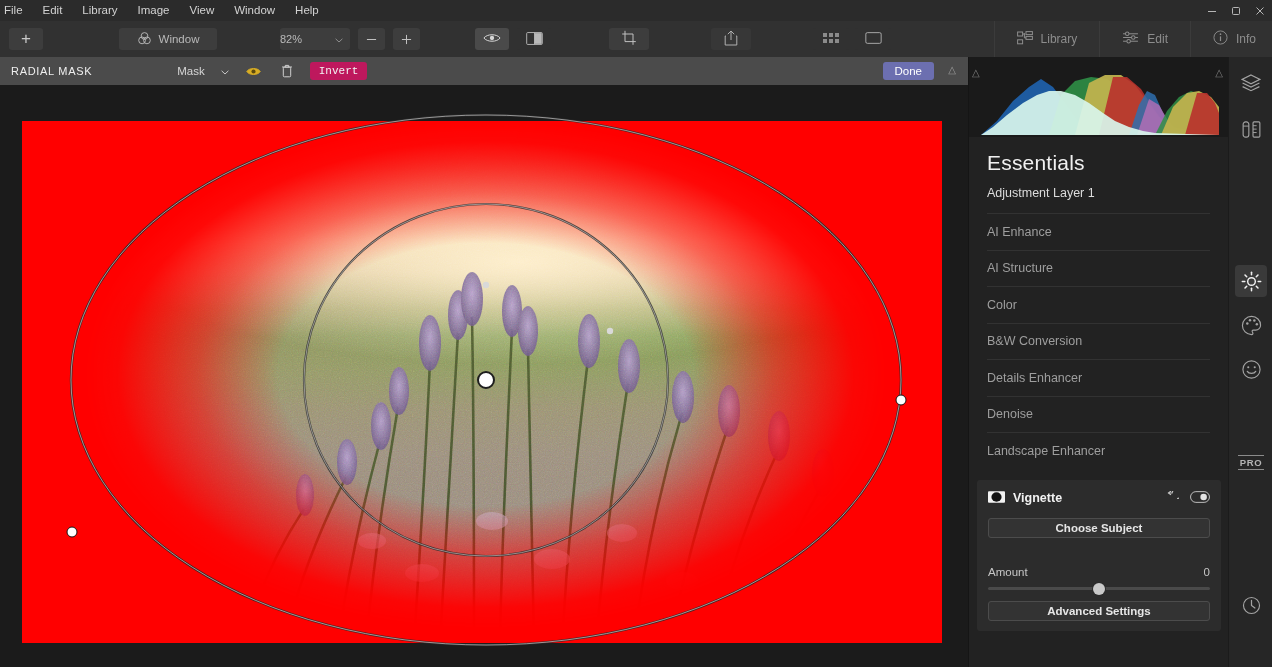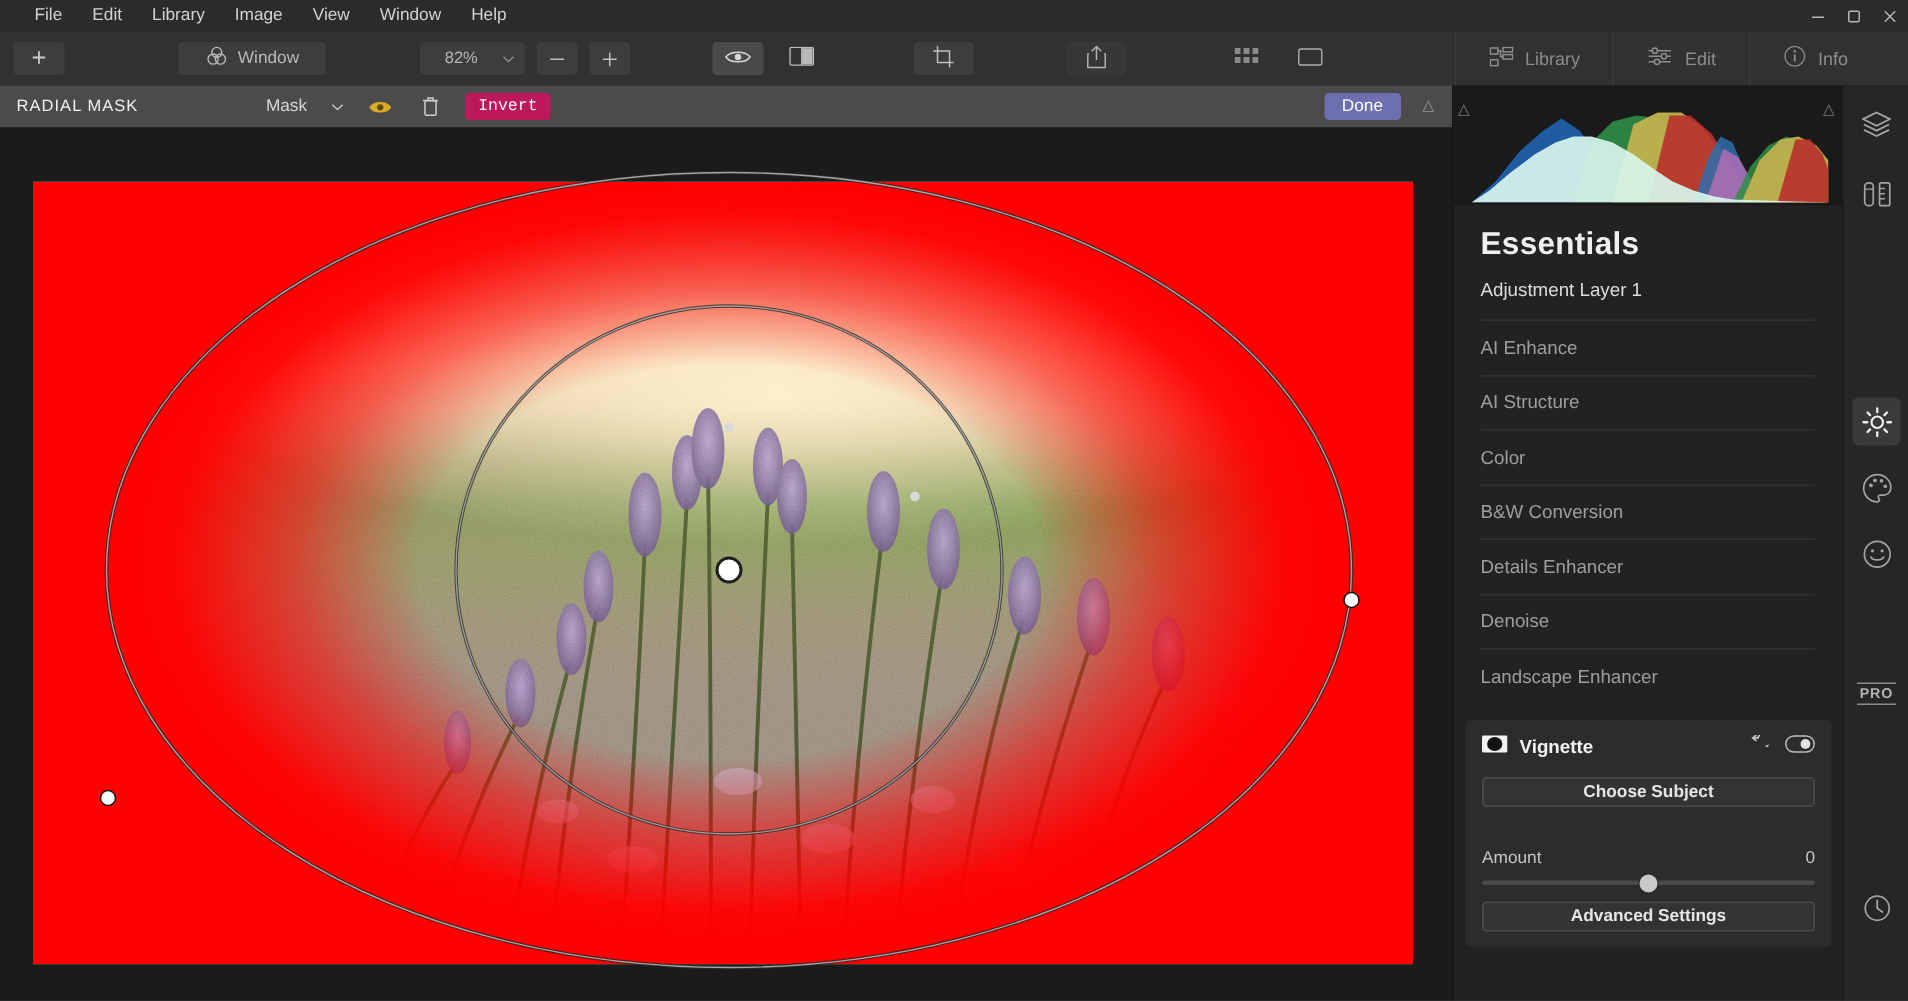--- a/index.html
+++ b/index.html
@@ -14,21 +14,21 @@
 
   
   .menubar {
     position: absolute; top: 0; left: 0; width: 1272px; height: 21px;
     background: #2b2b2b; display: flex; align-items: center;
   }
   .menu-item {
     font-size: 11.5px; color: #d2d2d2; padding: 0 10px; line-height: 21px;
     cursor: default; white-space: nowrap;
   }
-  .menu-item:first-child { padding-left: 23px; }
+  .menu-item:first-child { padding-left: 4px; }
   .winctl { margin-left: auto; display: flex; height: 21px; }
   .winctl div {
     width: 24px; height: 21px; display: flex; align-items: center; justify-content: center;
     color: #b6b6b6; font-size: 11px;
   }
   .winctl svg { display: block; }
 
   
   .toolbar {
     position: absolute; top: 21px; left: 0; width: 1272px; height: 36px;
@@ -37,34 +37,34 @@
   .tb-btn {
     background: #3d3d3d; border-radius: 3px; height: 22px;
     display: flex; align-items: center; justify-content: center;
     color: #b9b9b9; font-size: 11.5px;
   }
   .tb-plus { width: 34px; margin-left: 9px; font-size: 17px; font-weight: 300; color: #c9c9c9; }
   .tb-looks { width: 98px; margin-left: 76px; gap: 7px; padding: 0 6px; }
   .tb-zoom {
     width: 70px; margin-left: 63px; justify-content: space-between; padding: 0 7px 0 0;
   }
-  .tb-zoom .zv { flex: 1; text-align: center; color: #b9b9b9; font-size: 11px; }
+  .tb-zoom .zv { flex: 1; text-align: left; color: #b9b9b9; font-size: 11px; }
   .tb-sq { width: 27px; margin-left: 8px; }
   .tb-eye { width: 34px; margin-left: 55px; background: #4a4a4a; }
   .tb-split { width: 34px; margin-left: 8px; background: #313131; }
   .tb-crop { width: 40px; margin-left: 58px; }
   .tb-share { width: 40px; margin-left: 62px; background: #373737; }
   .tb-grid { width: 36px; margin-left: 62px; background: #313131; }
   .tb-screen { width: 36px; margin-left: 6px; background: #313131; }
   .tb-right { margin-left: auto; display: flex; height: 36px; align-items: center; }
   .tb-mode {
     display: flex; align-items: center; gap: 8px; height: 36px; padding: 0 22px;
     color: #8d8d8d; font-size: 12px; border-left: 1px solid #3b3b3b;
   }
-  .tb-mode:last-child { padding-right: 40px; }
+  .tb-mode:last-child { padding-right: 16px; }
 
   
   .maskbar {
     position: absolute; top: 57px; left: 0; width: 968px; height: 28px;
     background: #4b4b4b; display: flex; align-items: center;
   }
   .maskbar .title {
     color: #efefef; font-size: 11px; letter-spacing: .7px; margin-left: 11px; font-weight: 400;
   }
   .maskbar .dd {
@@ -126,21 +126,21 @@
   .rpanel {
     position: absolute; top: 57px; left: 968px; width: 260px; height: 610px;
     background: #222222; border-left: 1px solid #151515;
   }
   .histo { position: relative; width: 260px; height: 80px; background: #1a1a1a; }
   .histo svg { display:block; position:absolute; left: 10px; top: 4px; }
   .tri-l, .tri-r { position:absolute; top: 10px; color:#7d7d7d; font-size: 10px; }
   .tri-l { left: 3px; } .tri-r { right: 6px; }
 
   .pn-head { padding: 14px 18px 0 18px; }
-  .pn-title { color:#f0f0f0; font-size: 21px; font-weight: 700; letter-spacing:.2px; }
+  .pn-title { color:#f0f0f0; font-size: 21px; font-weight: 400; letter-spacing:.2px; }
   .pn-sub { color:#dcdcdc; font-size: 12.5px; margin-top: 11px; }
   .pn-list { margin: 13px 18px 0 18px; }
   .pn-row {
     border-top: 1px solid #323232; color:#9e9e9e; font-size: 12.5px;
     height: 36.5px; display:flex; align-items:center;
   }
 
   .vg {
     position:absolute; left: 8px; top: 423px; width: 244px; background: #2c2c2c;
     border-radius: 3px; padding: 9px 11px 10px 11px;

